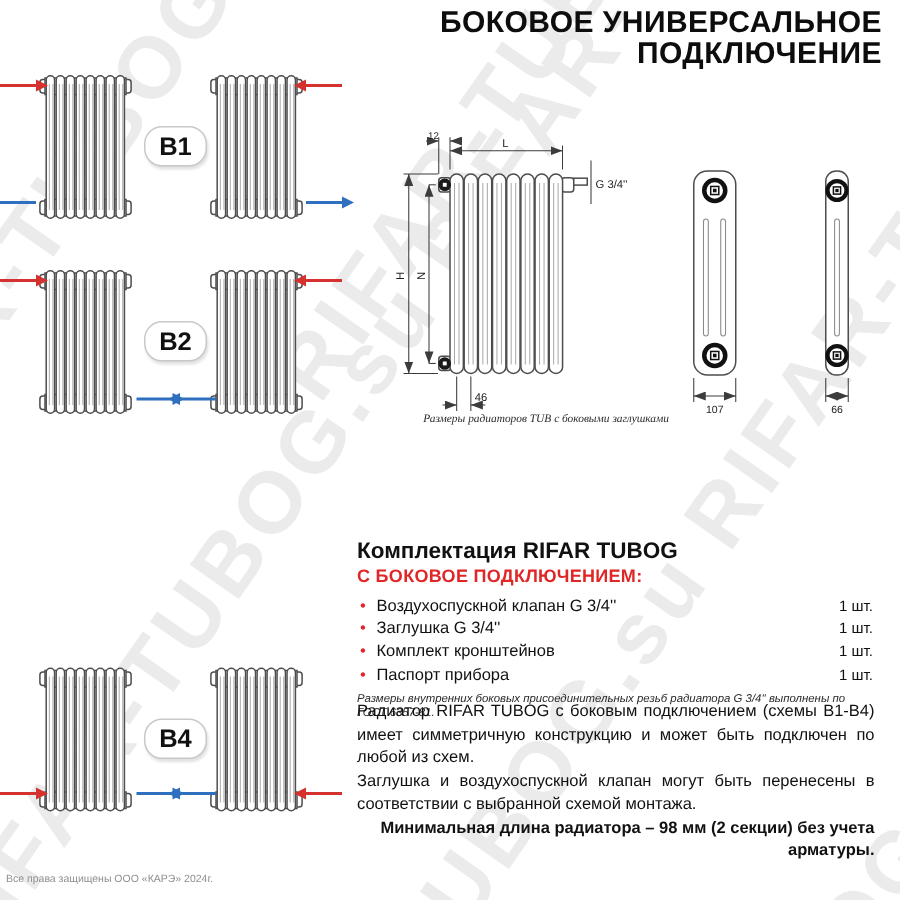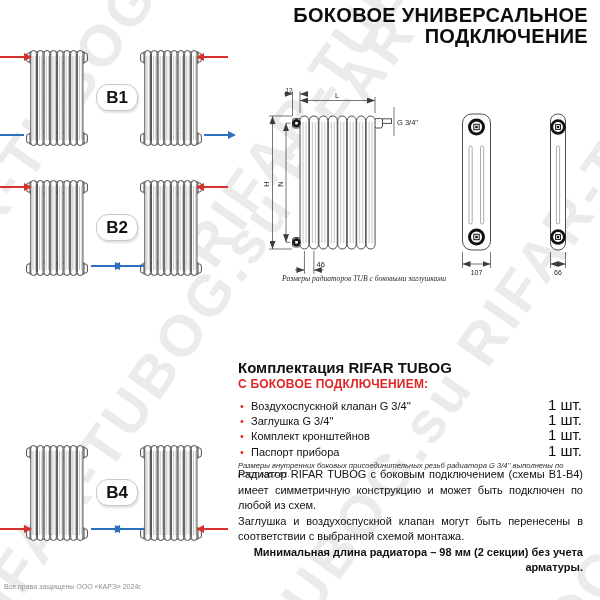--- a/index.html
+++ b/index.html
@@ -41,21 +41,21 @@
            font-style:italic;font-size:7.6px;color:#2a2a2a;font-family:Liberation Serif, serif;}
   
   .kit{position:absolute;left:238px;top:361px;width:344px;}
   .kit-h1{font-size:15px;font-weight:700;color:#111;line-height:13px;}
   .kit-h2{font-size:12px;font-weight:700;color:#e02626;line-height:14px;margin-top:3px;letter-spacing:.2px;}
   .kit-list{margin-top:6px;}
   .kit-row{display:flex;justify-content:space-between;align-items:baseline;
            font-size:11px;color:#111;height:15.2px;line-height:15.2px;}
   .kit-item{padding-left:13px;position:relative;}
   .kit-item .b{position:absolute;left:2px;top:0;color:#e02626;font-size:11px;}
-  .kit-qty{font-size:15px;color:#111;}
+  .kit-qty{font-size:10px;color:#111;}
   .kit-note{margin-top:3px;font-size:7.6px;font-style:italic;color:#2a2a2a;line-height:9px;}
   
   .desc{position:absolute;left:238px;top:467px;width:345px;font-size:11px;color:#111;line-height:15.5px;}
   .desc p{margin:0;text-align:justify;}
   .desc p.bold{font-weight:700;text-align:right;}
   
   .copyright{position:absolute;left:4px;top:583px;font-size:7px;color:#8f8f8f;}
 </style>
 </head>
 <body>

